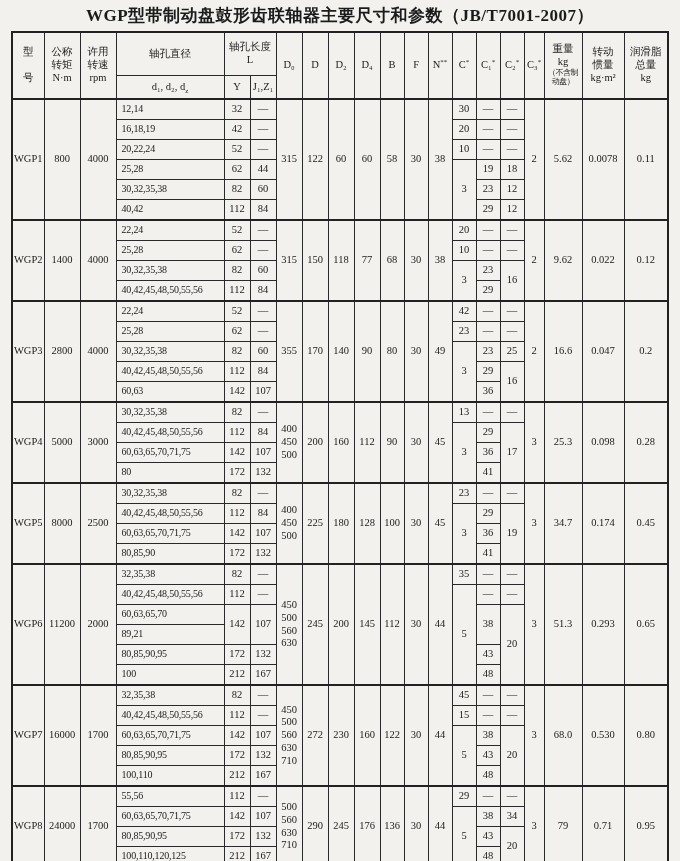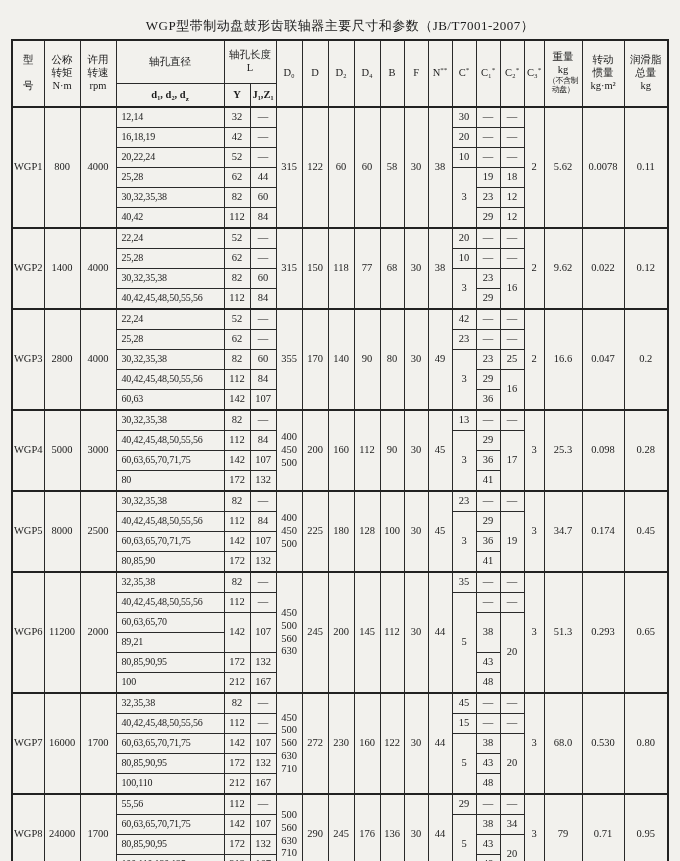--- a/index.html
+++ b/index.html
@@ -5,43 +5,43 @@
   html,body{margin:0;padding:0;}
   body{
     width:680px;height:861px;
     background:#f2f1ed;
     font-family:"Liberation Serif","DejaVu Serif",serif;
     color:#1b1b1b;
     overflow:hidden;
   }
   .title{
     text-align:center;
-    font-size:13px;
-    font-weight:normal;
-    padding-top:17px;
+    font-size:17px;
+    font-weight:bold;
+    padding-top:4px;
     letter-spacing:.5px;
   }
   table{
     border-collapse:collapse;
     table-layout:fixed;
     margin:4px auto 0 auto;
     border:2px solid #222;
   }
   th,td{
     border:1px solid #2a2a2a;
     text-align:center;
     vertical-align:middle;
     font-size:10.5px;
     font-weight:normal;
     line-height:1.22;
     padding:1px 1px;
     overflow:hidden;
   }
   thead tr:first-child th{height:40px;}
-  thead tr:last-child th{height:20px;font-weight:bold;}
+  thead tr:last-child th{height:20px;}
   tbody td{height:17px;}
   tr.grp td{border-top:2px solid #222;}
   .dl{text-align:left;padding-left:5px;font-size:10px;letter-spacing:-0.2px;font-family:Liberation Serif, serif;}
   sup{font-size:7px;line-height:0;}
   sub{font-size:7px;line-height:0;}
   .sm{font-size:8px;line-height:1.15;letter-spacing:-0.5px;display:inline-block;font-family:Liberation Mono, monospace;}
 </style>
 </head>
 <body>
 

